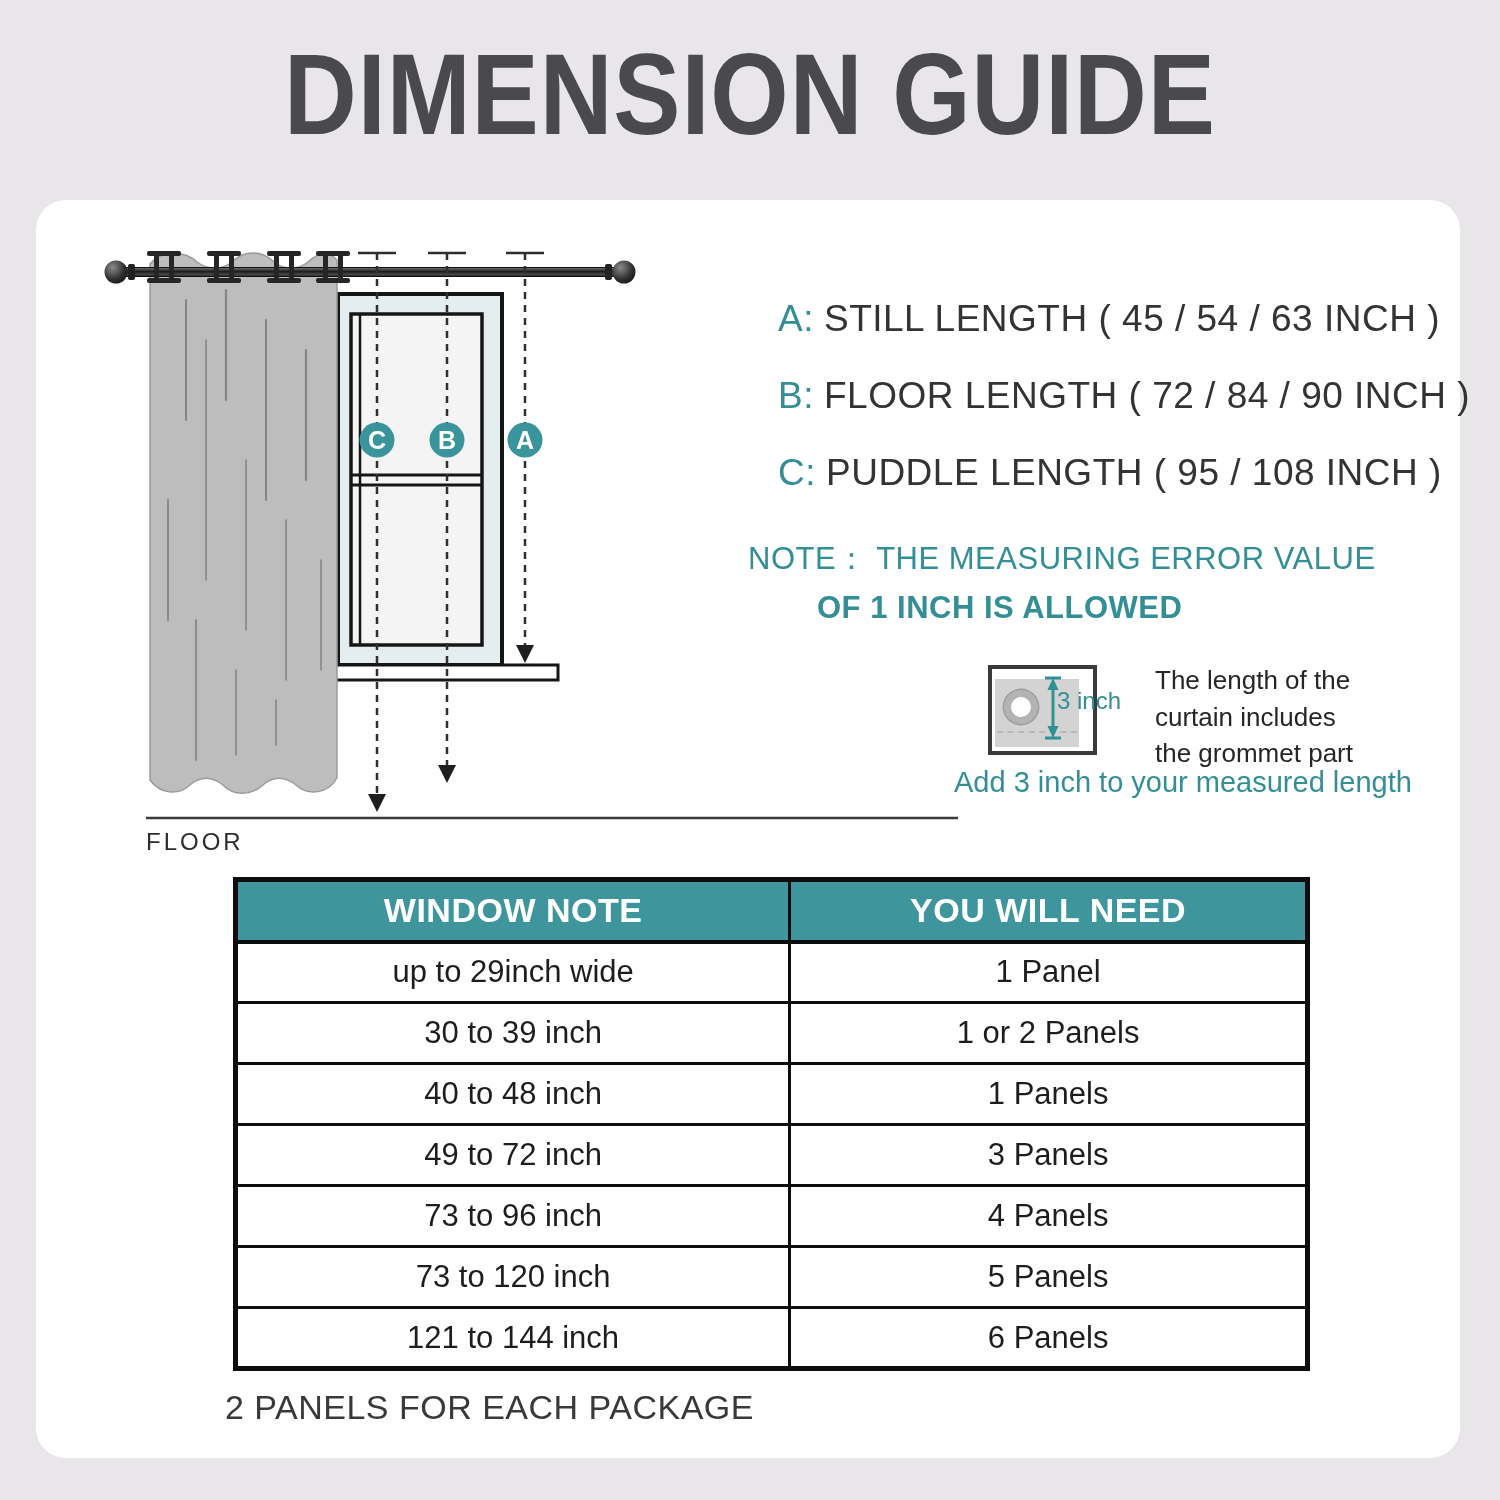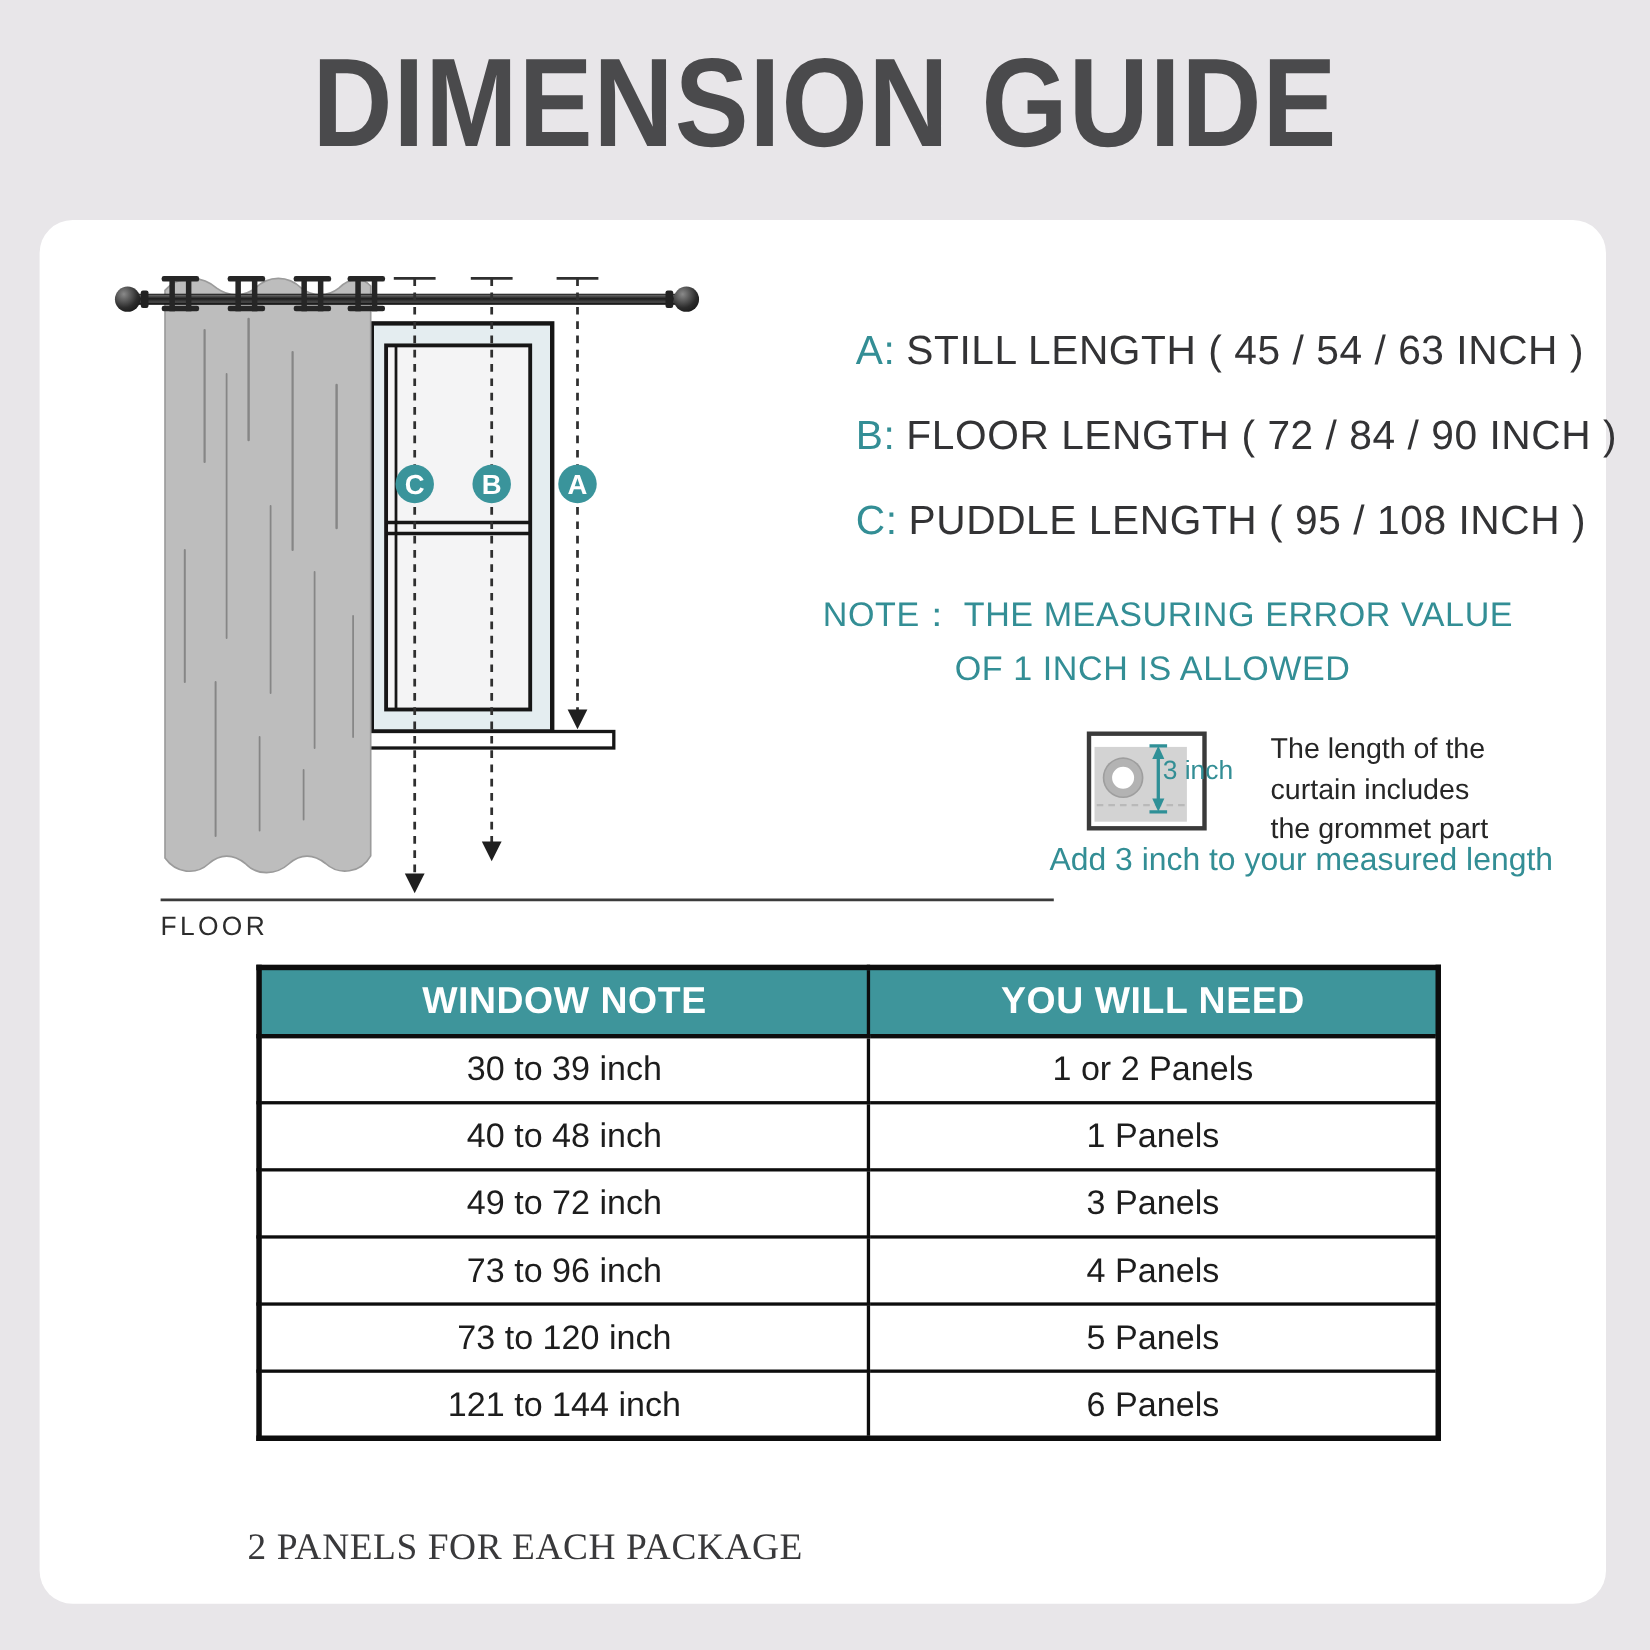--- a/index.html
+++ b/index.html
@@ -20,21 +20,21 @@
     background:var(--card_bg);border-radius:30px;
   }
   .diagram{position:absolute;left:0;top:0;width:930px;height:680px;}
 
   .lengths{position:absolute;left:742px;top:80px;}
   .length-line{font-size:37px;line-height:77px;color:#333335;white-space:nowrap;letter-spacing:.5px;}
   .length-line .pfx{color:var(--teal);margin-right:10px;}
 
   .note{position:absolute;left:712px;top:334px;width:600px;color:var(--teal);
         font-size:31px;line-height:49px;letter-spacing:.5px;white-space:nowrap;}
-  .note .l2{margin-left:120px;}
+  .note .l2{margin-left:69px;font-weight:bold;}
 
   .g-box{position:absolute;left:952px;top:465px;width:109px;height:90px;
          border:4px solid #3a3a3a;background:#fff;}
   .g-fabric{position:absolute;left:3px;top:10px;right:14px;bottom:4px;background:#d3d3d3;}
   .g-hem{position:absolute;left:2px;right:2px;bottom:14px;border-top:2px dashed #b9b9b9;}
   .g-ring{position:absolute;left:9px;top:11px;width:34px;height:34px;border-radius:50%;
           border:7px solid #b3b3b3;background:#fff;box-shadow:0 0 0 1.5px #9e9e9e;}
   .g-arrow{position:absolute;left:52px;top:5px;}
   .g-measure{position:absolute;left:1021px;top:487px;color:var(--teal);font-size:24px;white-space:nowrap;}
   .g-desc{position:absolute;left:1119px;top:462px;font-size:26px;line-height:36.5px;color:#262626;white-space:nowrap;}
@@ -44,21 +44,21 @@
               border:5px solid var(--border_dark);}
   .size-table th{
     background:var(--header_bg);color:#fff;font-size:34px;font-weight:bold;height:62px;
     border:3px solid var(--border_dark);border-bottom-width:4px;letter-spacing:.5px;
   }
   .size-table td{
     background:#fff;color:#1d1d1d;font-size:31px;text-align:center;height:61px;
     border:3px solid var(--border_dark);
   }
   .footer-caption{position:absolute;left:189px;top:1188px;font-size:34px;color:var(--dark);
-                  letter-spacing:.5px;white-space:nowrap;font-family:Liberation Serif, serif;}
+                  letter-spacing:.5px;white-space:nowrap;}
 </style>
 </head>
 <body>
 
 <div class="page">
 
   <div class="title">DIMENSION GUIDE</div>
 
   <div class="card">
 
@@ -213,20 +213,24 @@
           <col style="width:48.3%">
         </colgroup>
       <thead>
         <tr>
           <th>WINDOW NOTE</th>
           <th>YOU WILL NEED</th>
         </tr>
       </thead>
       <tbody>
         <tr>
+          <td>up to 29inch wide</td>
+          <td>1 Panel</td>
+        </tr>
+        <tr>
           <td>30 to 39 inch</td>
           <td>1 or 2 Panels</td>
         </tr>
         <tr>
           <td>40 to 48 inch</td>
           <td>1 Panels</td>
         </tr>
         <tr>
           <td>49 to 72 inch</td>
           <td>3 Panels</td>

